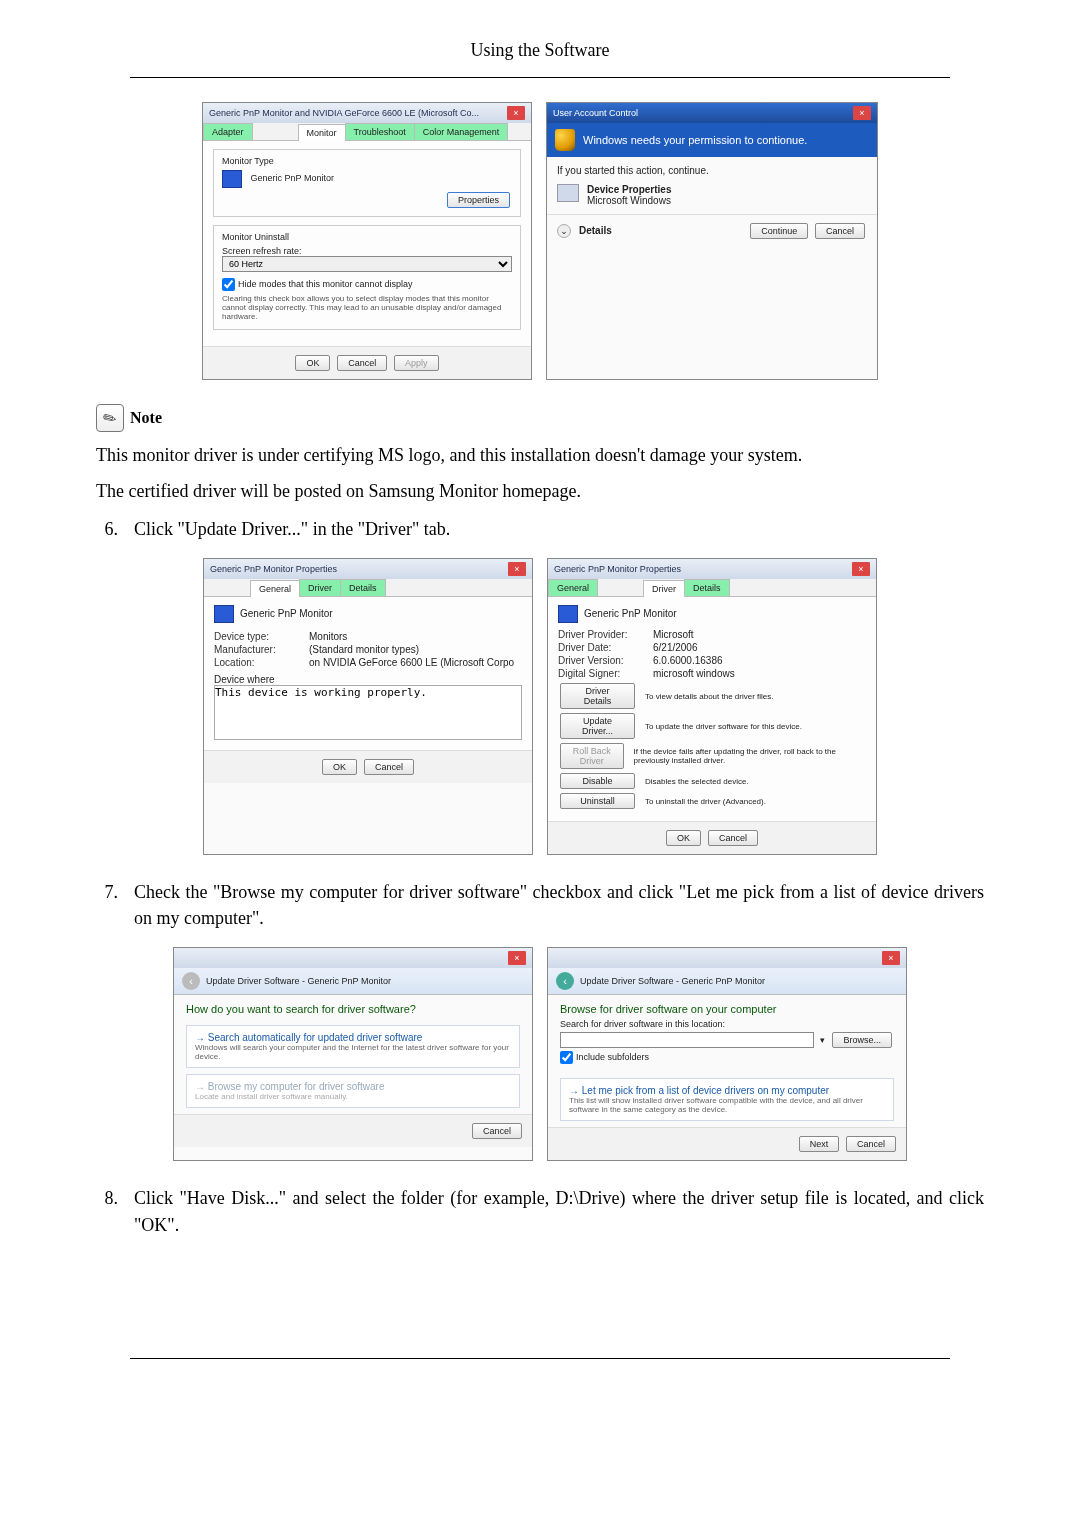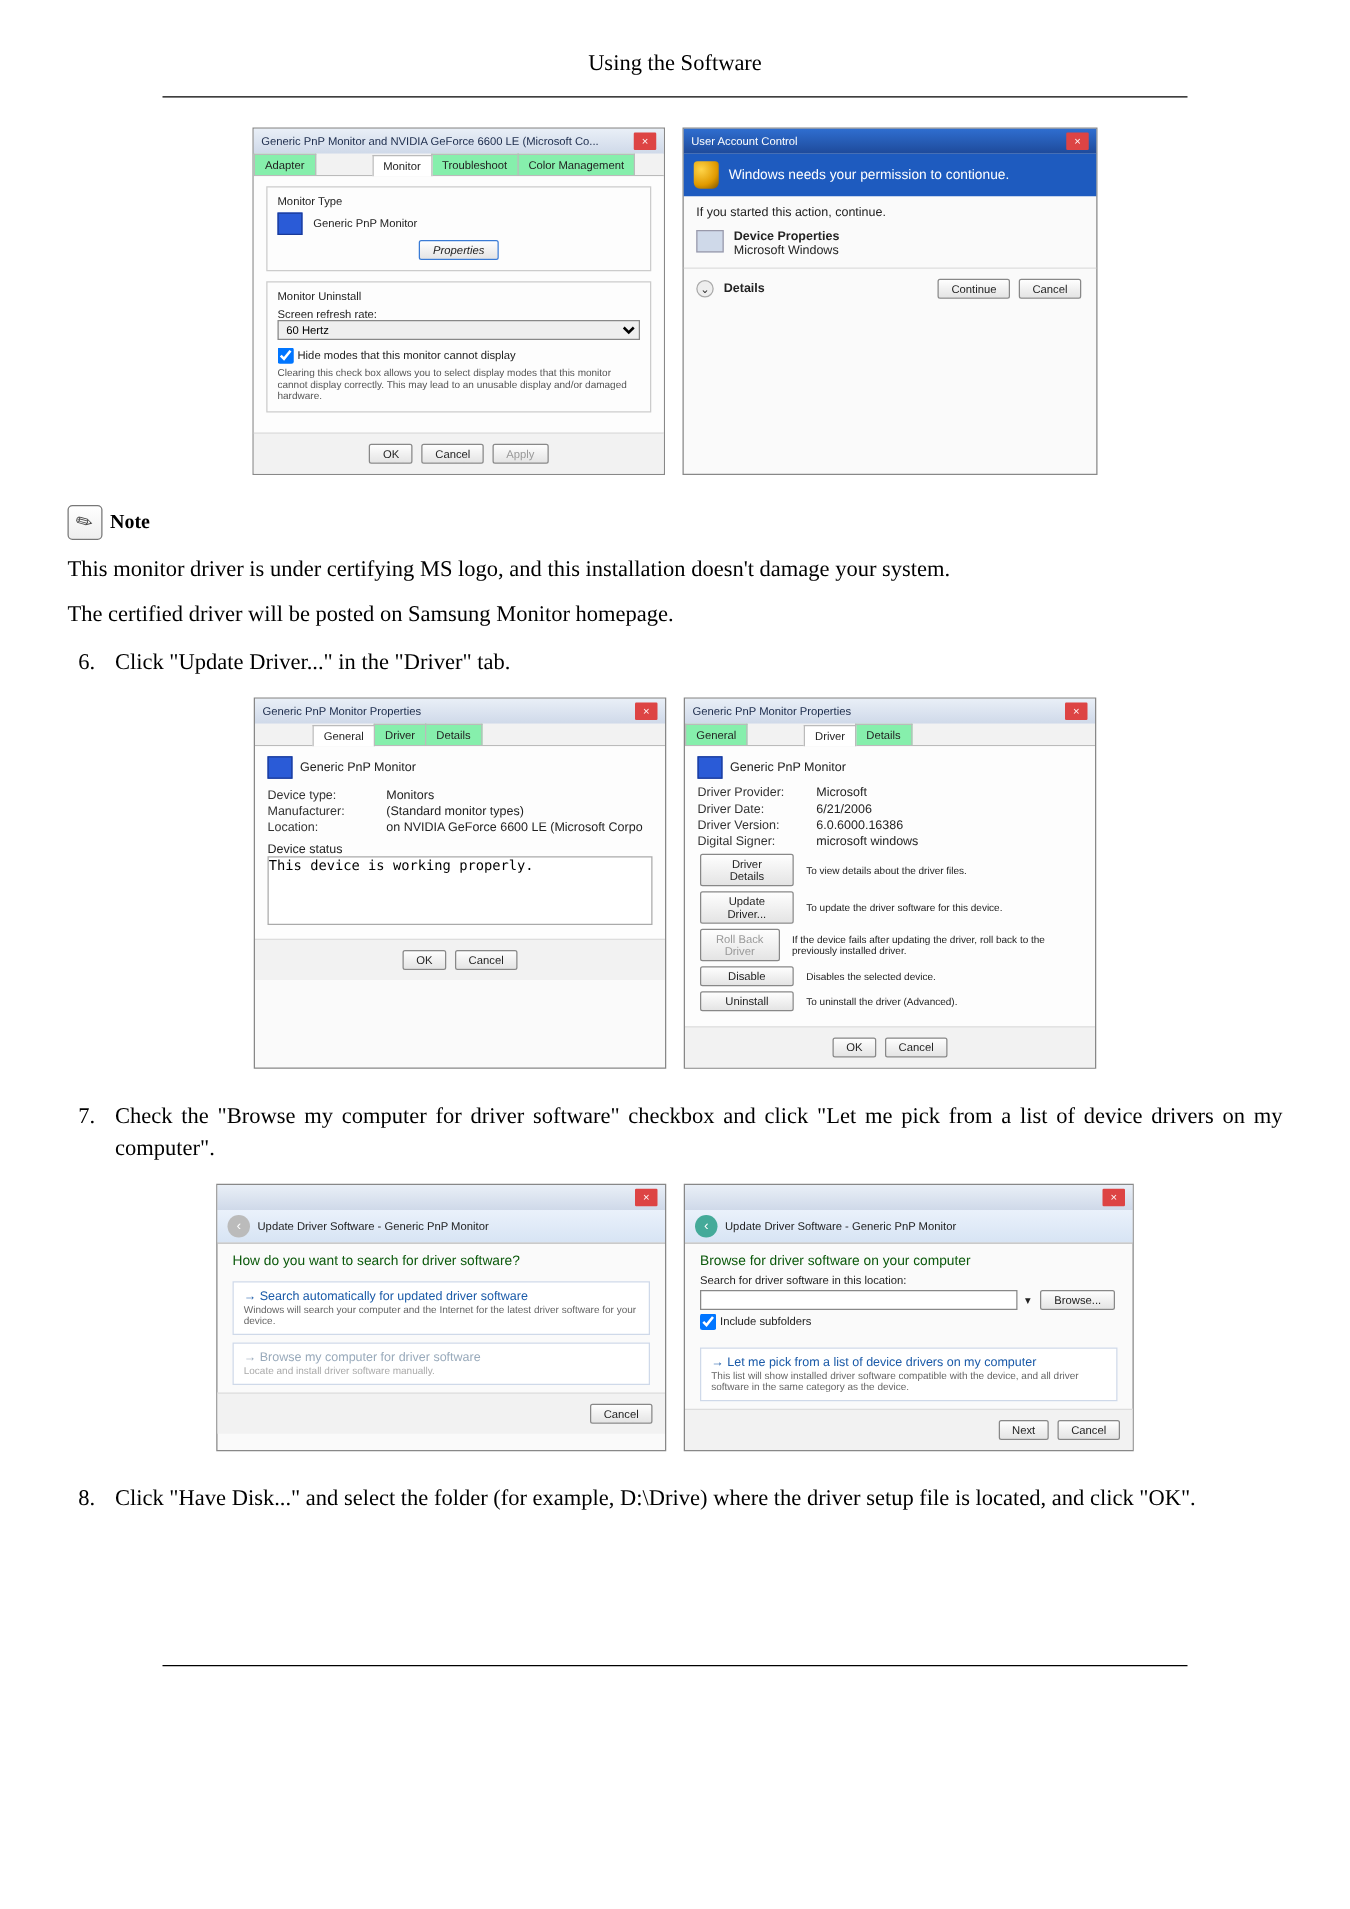--- a/index.html
+++ b/index.html
@@ -10,21 +10,21 @@
       margin: 0 auto;
       padding: 40px 0 80px;
       color: #000;
     }
     .page-header {
       text-align: center;
       font-size: 18px;
       margin-bottom: 16px;
     }
     .hr { border: none; border-top: 1px solid #000; margin: 4px 130px 24px; }
-    .content { padding: 0 54px; }
+    .content { padding: 0 96px; }
 
     
     .shot-row { display: flex; gap: 14px; justify-content: center; margin: 0 0 24px; }
     .shot { background: #fafafa; border: 1px solid #888; font-family: "Segoe UI", Tahoma, sans-serif; font-size: 10px; color: #222; }
     .shot .titlebar { background: linear-gradient(#e9eff7,#cfd9e9); padding: 3px 6px; display: flex; justify-content: space-between; align-items: center; font-size: 9px; color: #1a2a4a; }
     .shot .titlebar .close { display:inline-block; width:18px; height:14px; background:#d44; color:#fff; text-align:center; line-height:14px; font-size:9px; border-radius:1px; }
     .shot .tabs { display:flex; background:#f2f2f2; border-bottom:1px solid #bbb; font-size:9px; }
     .shot .tab { padding:3px 8px; border:1px solid #bbb; border-bottom:none; margin-right:-1px; background:#86efac; }
     .shot .tab.active { background:#fff; position:relative; top:1px;margin-left:46px; }
     .shot .body { padding:8px 10px; background:#fdfdfd; }
@@ -99,21 +99,21 @@
         <div class="tab">Troubleshoot</div>
         <div class="tab">Color Management</div>
       </div>
       <div class="body">
         <div class="fieldset">
           <div>Monitor Type</div>
           <div style="margin:4px 0;">
             <span class="monicon"></span>
             <span>Generic PnP Monitor</span>
           </div>
-          <div style="text-align:center;font-style:italic;">
+          <div style="text-align:right;">
             <span class="btn" style="border-color:#3a7bd5;">Properties</span>
           </div>
         </div>
         <div class="fieldset">
           <div>Monitor Uninstall</div>
           <div style="margin-top:4px;">Screen refresh rate:</div>
           <select>
             <option>60 Hertz</option>
           </select>
           <div style="margin-top:6px;">
@@ -193,21 +193,21 @@
             <span>Monitors</span>
           </div>
         <div class="row">
             <span class="k">Manufacturer:</span>
             <span>(Standard monitor types)</span>
           </div>
         <div class="row">
             <span class="k">Location:</span>
             <span>on NVIDIA GeForce 6600 LE (Microsoft Corpo</span>
           </div>
-        <div style="margin-top:6px;">Device status</div>
+        <div style="margin-top:6px;">Device where</div>
         <textarea readonly="" style="">This device is working properly.</textarea>
       </div>
       <div class="footer">
         <span class="btn">OK</span>
         <span class="btn">Cancel</span>
       </div>
     </div>
 
     <div class="shot driverprops">
       <div class="titlebar">

